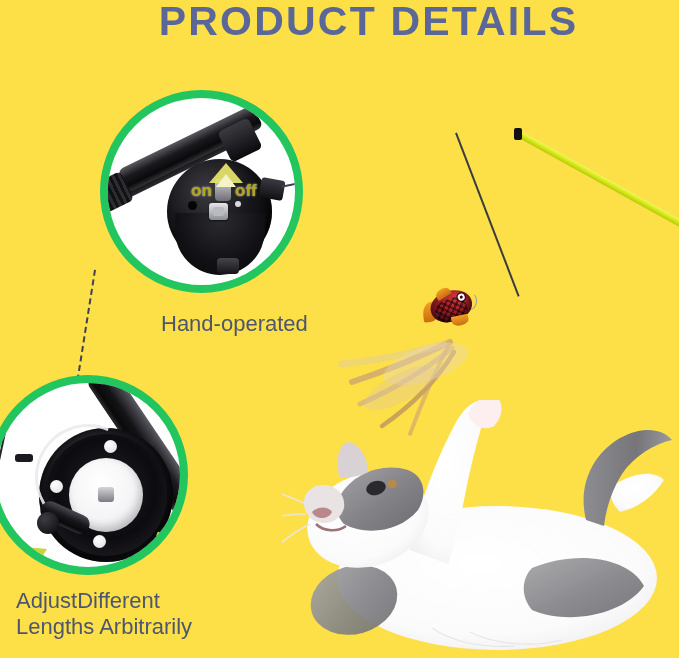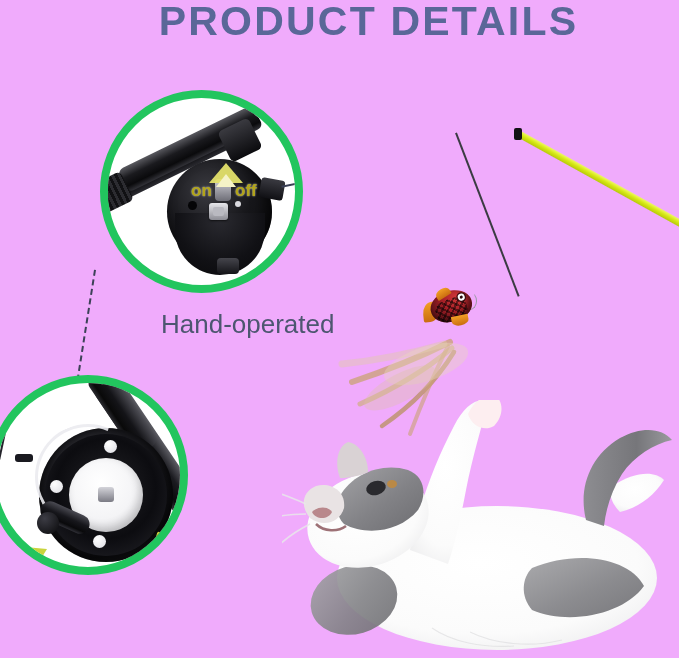--- a/index.html
+++ b/index.html
@@ -1,35 +1,35 @@
 <!DOCTYPE html>
 <html><head>
 <meta charset="utf-8">
 <style>
   html,body{margin:0;padding:0;background:#fff;}
   body{width:679px;height:658px;overflow:hidden;font-family:"Liberation Sans",sans-serif;}
-  #stage{position:relative;width:679px;height:658px;background:#f0abfc;overflow:hidden;}
+  #stage{position:relative;width:679px;height:658px;background:#fde047;overflow:hidden;}
 
   
   #title{
     position:absolute;left:0;top:-2px;width:679px;
     text-align:center;
     font-family:"Liberation Sans",sans-serif;
     font-weight:700;font-size:41px;letter-spacing:2.2px;
     color:#5a6798;
     white-space:nowrap;
     padding-left:58px;box-sizing:border-box;
   }
 
   
   .callout{position:absolute;border-radius:50%;overflow:hidden;
            border:8px solid #22c55e;box-sizing:border-box;background:#fff;}
   .callout-inner{position:absolute;inset:-3px;border-radius:50%;overflow:hidden;}
 
-  .caption{position:absolute;color:#4d5670;font-size:26px;line-height:26px;
+  .caption{position:absolute;color:#4d5670;font-size:22px;line-height:26px;
            font-family:"Liberation Sans",sans-serif;white-space:pre-line;}
 
   
   #callout1{left:100px;top:90px;width:203px;height:203px;}
   
   .tube{position:absolute;background:linear-gradient(180deg,#4d4d52 0%,#16161a 38%,#0c0c0f 70%,#2b2b31 100%);
         border-radius:10px;}
   #c1-tube{left:-12px;top:92px;width:160px;height:27px;transform:rotate(-26deg);transform-origin:0 50%;
            border-radius:6px;}
   #c1-tube2{left:18px;top:74px;width:150px;height:25px;transform:rotate(-26deg);transform-origin:0 50%;
@@ -193,20 +193,22 @@
       <div id="c2-handle"></div>
       <div id="c2-knob"></div>
       <div id="c2-arrow-wrap">
         <svg width="150" height="60" viewBox="0 0 150 60">
           <path d="M144,14 C138,40 110,52 72,52 C52,52 36,46 25,38" fill="none" stroke="#c9d43c" stroke-width="4.2" stroke-linecap="round"></path>
           <path d="M10,27 L32,29 L22,45 Z" fill="#c9d43c"></path>
         </svg>
       </div>
     </div>
   </div>
+  <div class="caption" id="cap2">AdjustDifferent
+Lengths Arbitrarily</div>
 
   <div id="rod"></div>
   <div id="rod-tip"></div>
   <div id="line1"></div>
   <div id="line-hook"></div>
 
   <div id="lure">
     <div class="fin" id="fin-tail"></div>
     <div id="lure-body"></div>
     <div id="lure-scales"></div>

